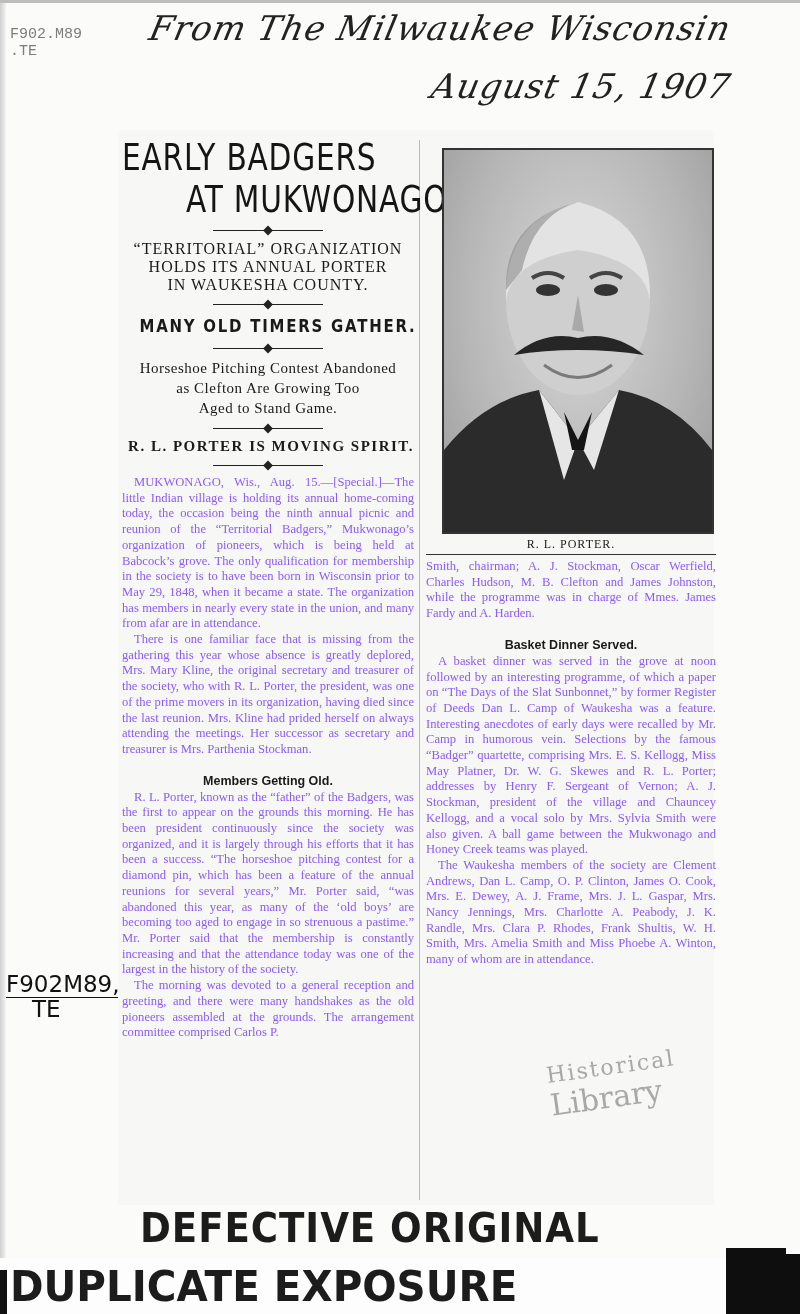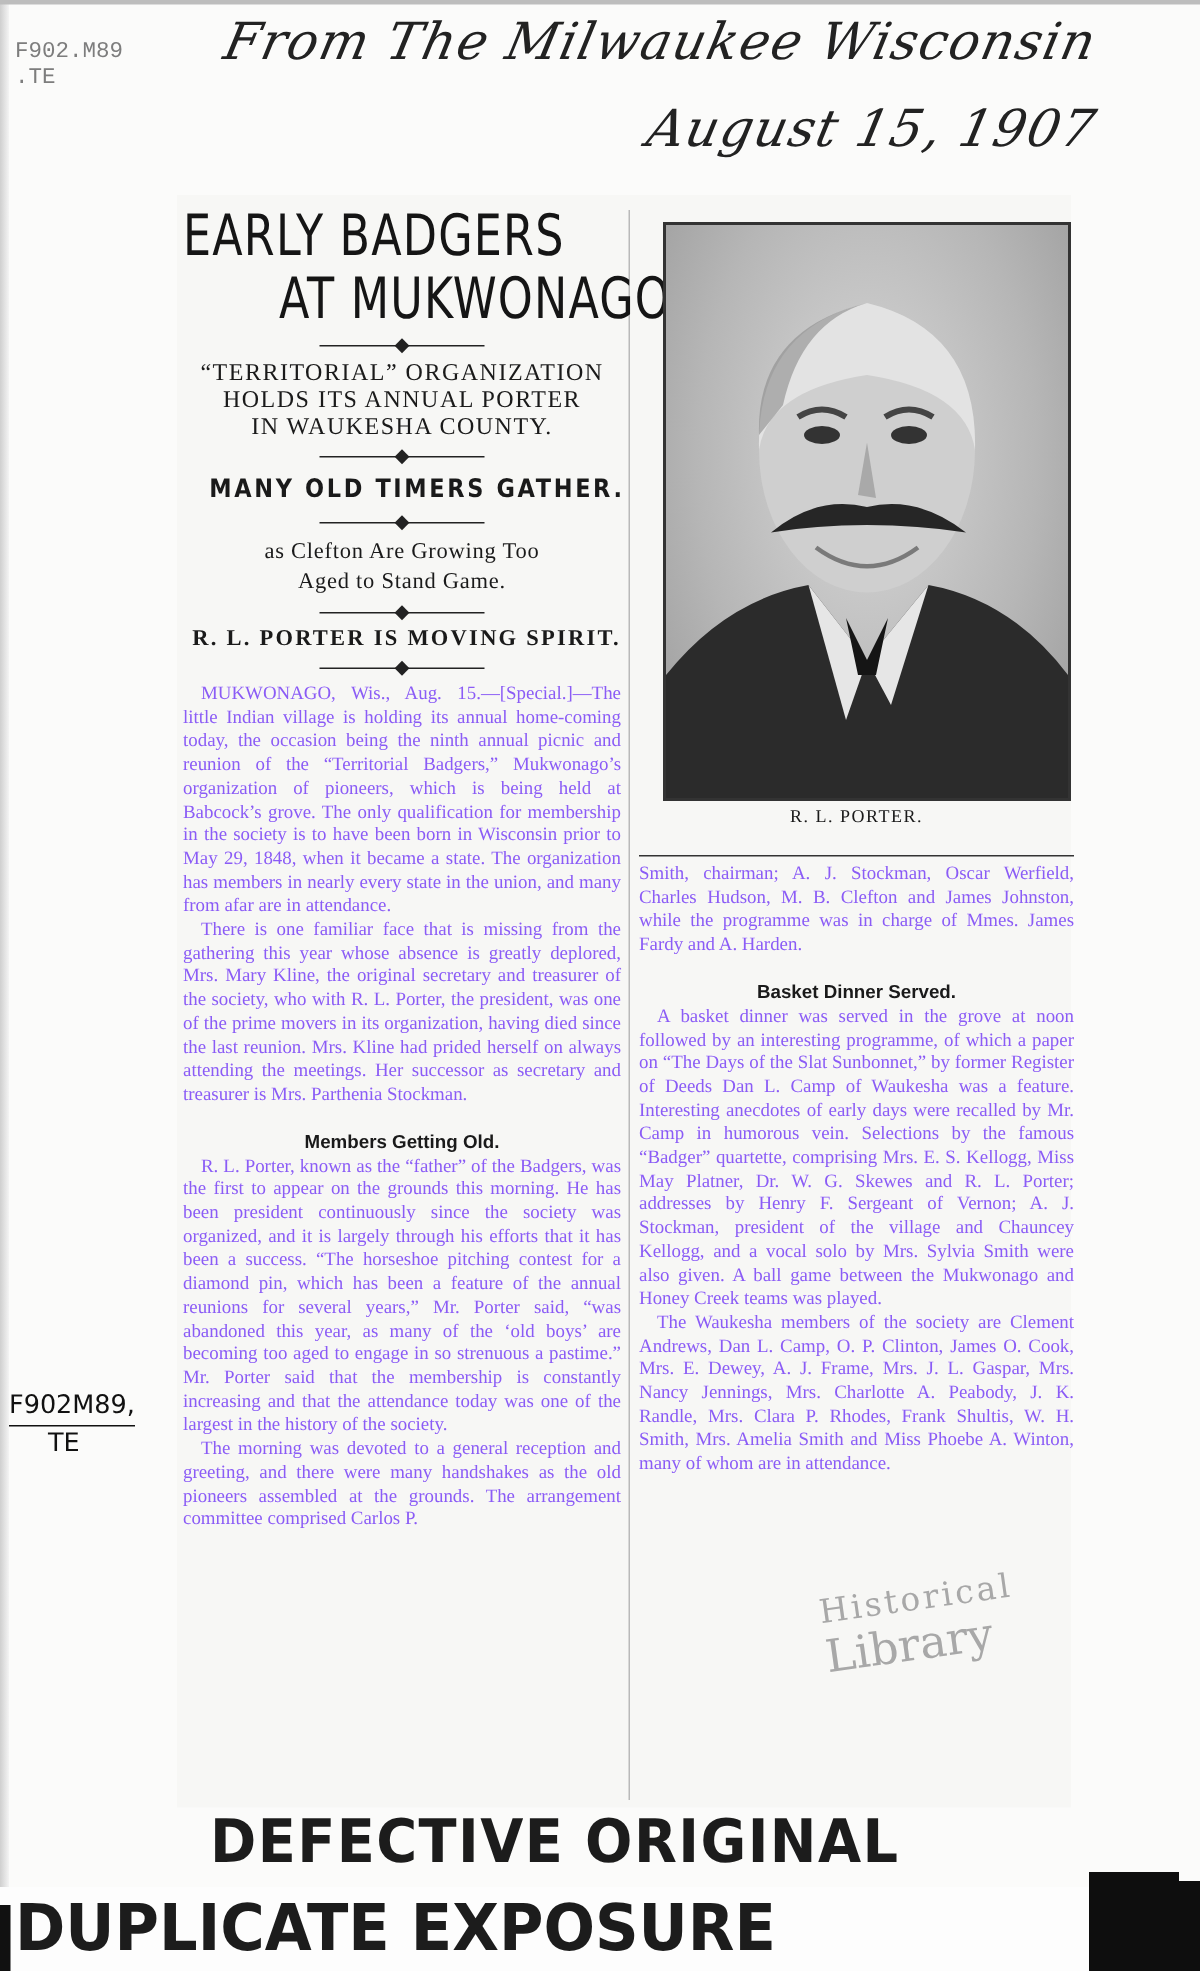--- a/index.html
+++ b/index.html
@@ -6,41 +6,41 @@
   body {
     width:800px; height:1314px; position:relative; overflow:hidden;
     background:#fbfbfa; font-family:"Liberation Serif", "DejaVu Serif", serif; color:#1a1a1a;
   }
   .left-edge { position:absolute; left:0; top:0; width:6px; height:1314px; background:linear-gradient(90deg,#cfcfcf,#f4f4f4); }
   .top-edge { position:absolute; left:0; top:0; width:800px; height:3px; background:#bdbdbd; }
   .stamp-code { position:absolute; left:10px; top:26px; font-family:"Liberation Mono", monospace; font-size:15px; color:#7d7d7d; line-height:17px; }
   .handwriting { position:absolute; font-family:"DejaVu Serif", serif; font-style:italic; color:#222; transform:skewX(-12deg); }
   .hw1 { left:150px; top:8px; font-size:34px; letter-spacing:1px; }
   .hw2 { left:432px; top:66px; font-size:34px; letter-spacing:1px; }
-  .hw-code { position:absolute; left:6px; top:926px; font-family:"DejaVu Sans", sans-serif; font-size:17px; color:#111; line-height:22px; }
+  .hw-code { position:absolute; left:6px; top:973px; font-family:"DejaVu Sans", sans-serif; font-size:23px; color:#111; line-height:22px; }
   .hw-code .line1 { border-bottom:1.5px solid #111; padding-bottom:2px; }
   .hw-code .line2 { padding-left:26px; }
   .clip { position:absolute; left:118px; top:130px; width:596px; height:1075px; background:#f7f7f5; }
   .col-left { position:absolute; left:122px; top:136px; width:292px; }
   .col-right { position:absolute; left:426px; top:138px; width:290px; }
   .col-rule { position:absolute; left:419px; top:140px; width:1px; height:1060px; background:#b9b9b9; }
   .headline { font-family:"DejaVu Sans", sans-serif; font-weight:normal; font-size:38px; line-height:42px; letter-spacing:1px; transform:scaleX(0.78); transform-origin:left; white-space:nowrap; color:#151515; margin:0; }
   .headline.l2 { padding-left:82px; }
   .ornament { position:relative; width:110px; height:8px; margin:6px auto; }
   .ornament:before { content:""; position:absolute; left:0; right:0; top:4px; height:1px; background:#222; }
   .ornament:after { content:""; position:absolute; left:50%; top:1px; width:7px; height:7px; background:#222; transform:translateX(-50%) rotate(45deg); }
   .deck1 { text-align:center; font-size:16px; line-height:18px; letter-spacing:1px; margin:4px 0; }
   .deck2 { text-align:center; font-family:"DejaVu Sans", sans-serif; font-size:17px; font-weight:bold; letter-spacing:2px; transform:scaleX(0.88); margin:8px 0; white-space:nowrap; }
   .deck3 { text-align:center; font-size:15px; line-height:20px; letter-spacing:0.5px; }
   .deck4 { text-align:right; font-size:15px; font-weight:bold; letter-spacing:1.5px; white-space:nowrap; }
   .body-text { font-size:12.6px; line-height:15.7px; text-align:justify; margin:0; color:#8b5cf6; }
   .body-text p { margin:0; text-indent:12px; }
   .subhead { text-align:center; font-family:Liberation Sans, sans-serif; font-weight:bold; font-size:12.5px; margin:16px 0 2px; }
   .portrait { position:relative; width:268px; height:382px; margin:10px 0 0 16px; border:2px solid #333; background:radial-gradient(ellipse at 50% 40%, #d8d8d8 0%, #b6b6b6 60%, #9a9a9a 100%); overflow:hidden; }
-  .caption { text-align:center; font-size:12px; letter-spacing:1px; margin:3px 0 4px; border-bottom:1.5px solid #333; padding-bottom:18px; }
+  .caption { text-align:center; font-size:12px; letter-spacing:1px; margin:3px 0 4px; border-bottom:1.5px solid #333; padding-bottom:2px; }
   .lib-stamp { position:absolute; left:548px; top:1052px; transform:rotate(-8deg); color:#a8a8a8; font-family:"DejaVu Serif", serif; line-height:30px; }
   .lib-stamp .s1 { font-size:22px; letter-spacing:2px; }
   .lib-stamp .s2 { font-size:30px; padding-left:0px; }
   .defect-1 { position:absolute; left:140px; top:1205px; font-family:"DejaVu Sans", sans-serif; font-weight:bold; font-size:40px; line-height:46px; color:#1c1c1c; transform:scaleX(0.93); transform-origin:left; white-space:nowrap; letter-spacing:1px; }
   .defect-2-bg { position:absolute; left:0; top:1258px; width:800px; height:56px; background:#fdfdfd; }
   .defect-2-black-left { position:absolute; left:0; top:1270px; width:7px; height:44px; background:#111; }
   .defect-2-black-right { position:absolute; left:726px; top:1254px; width:74px; height:60px; background:#0e0e0e; }
   .defect-2-black-top { position:absolute; left:726px; top:1248px; width:60px; height:10px; background:#0e0e0e; }
   .defect-2 { position:absolute; left:10px; top:1262px; font-family:"DejaVu Sans", sans-serif; font-weight:bold; font-size:43px; line-height:48px; color:#1c1c1c; transform:scaleX(0.94); transform-origin:left; white-space:nowrap; }
 </style>
@@ -72,20 +72,21 @@
   <div class="ornament"></div>
   <div class="deck1">
     <div>“TERRITORIAL”   ORGANIZATION</div>
     <div>HOLDS ITS ANNUAL PORTER</div>
     <div>IN WAUKESHA COUNTY.</div>
   </div>
   <div class="ornament"></div>
   <div class="deck2">MANY OLD TIMERS GATHER.</div>
   <div class="ornament"></div>
   <div class="deck3">
+    <div>Horseshoe Pitching Contest Abandoned</div>
     <div>as Clefton Are Growing Too</div>
     <div>Aged to Stand Game.</div>
   </div>
   <div class="ornament"></div>
   <div class="deck4">R. L. PORTER IS MOVING SPIRIT.</div>
   <div class="ornament"></div>
 
   <div class="body-text">
     <p>MUKWONAGO, Wis., Aug. 15.—[Special.]—The little Indian village is holding its annual home-coming today, the occasion being the ninth annual picnic and reunion of the “Territorial Badgers,” Mukwonago’s organization of pioneers, which is being held at Babcock’s grove. The only qualification for membership in the society is to have been born in Wisconsin prior to May 29, 1848, when it became a state. The organization has members in nearly every state in the union, and many from afar are in attendance.</p>
     <p>There is one familiar face that is missing from the gathering this year whose absence is greatly deplored, Mrs. Mary Kline, the original secretary and treasurer of the society, who with R. L. Porter, the president, was one of the prime movers in its organization, having died since the last reunion. Mrs. Kline had prided herself on always attending the meetings. Her successor as secretary and treasurer is Mrs. Parthenia Stockman.</p>

